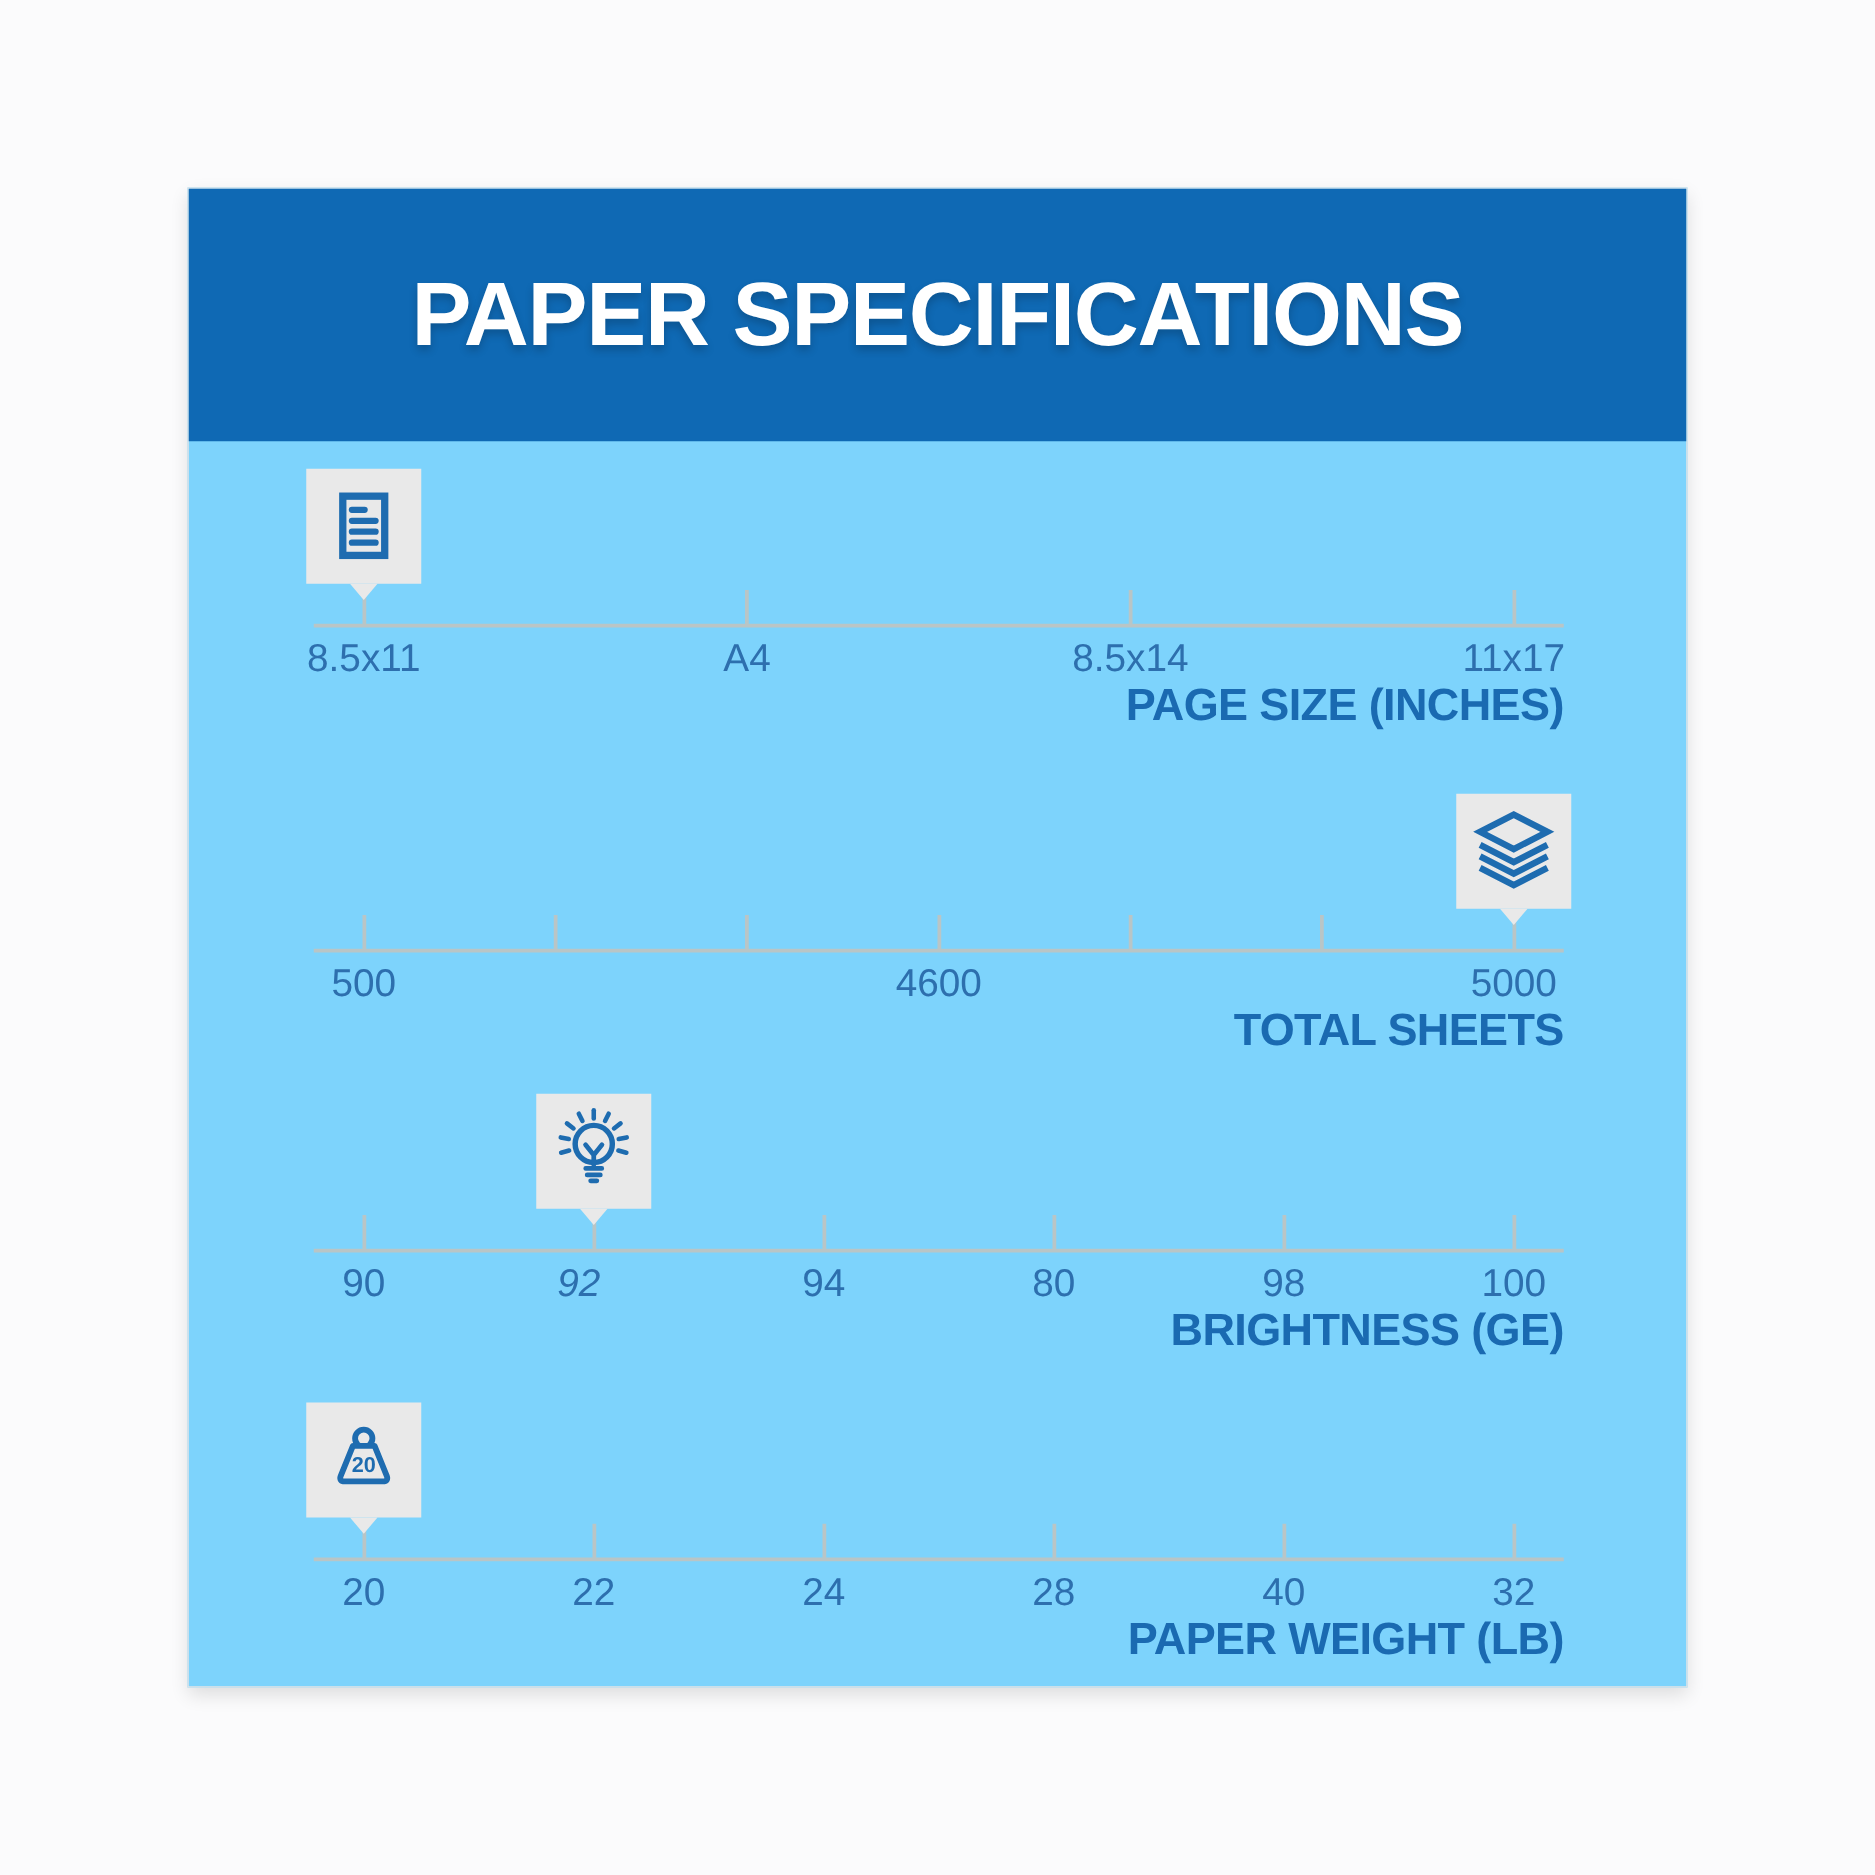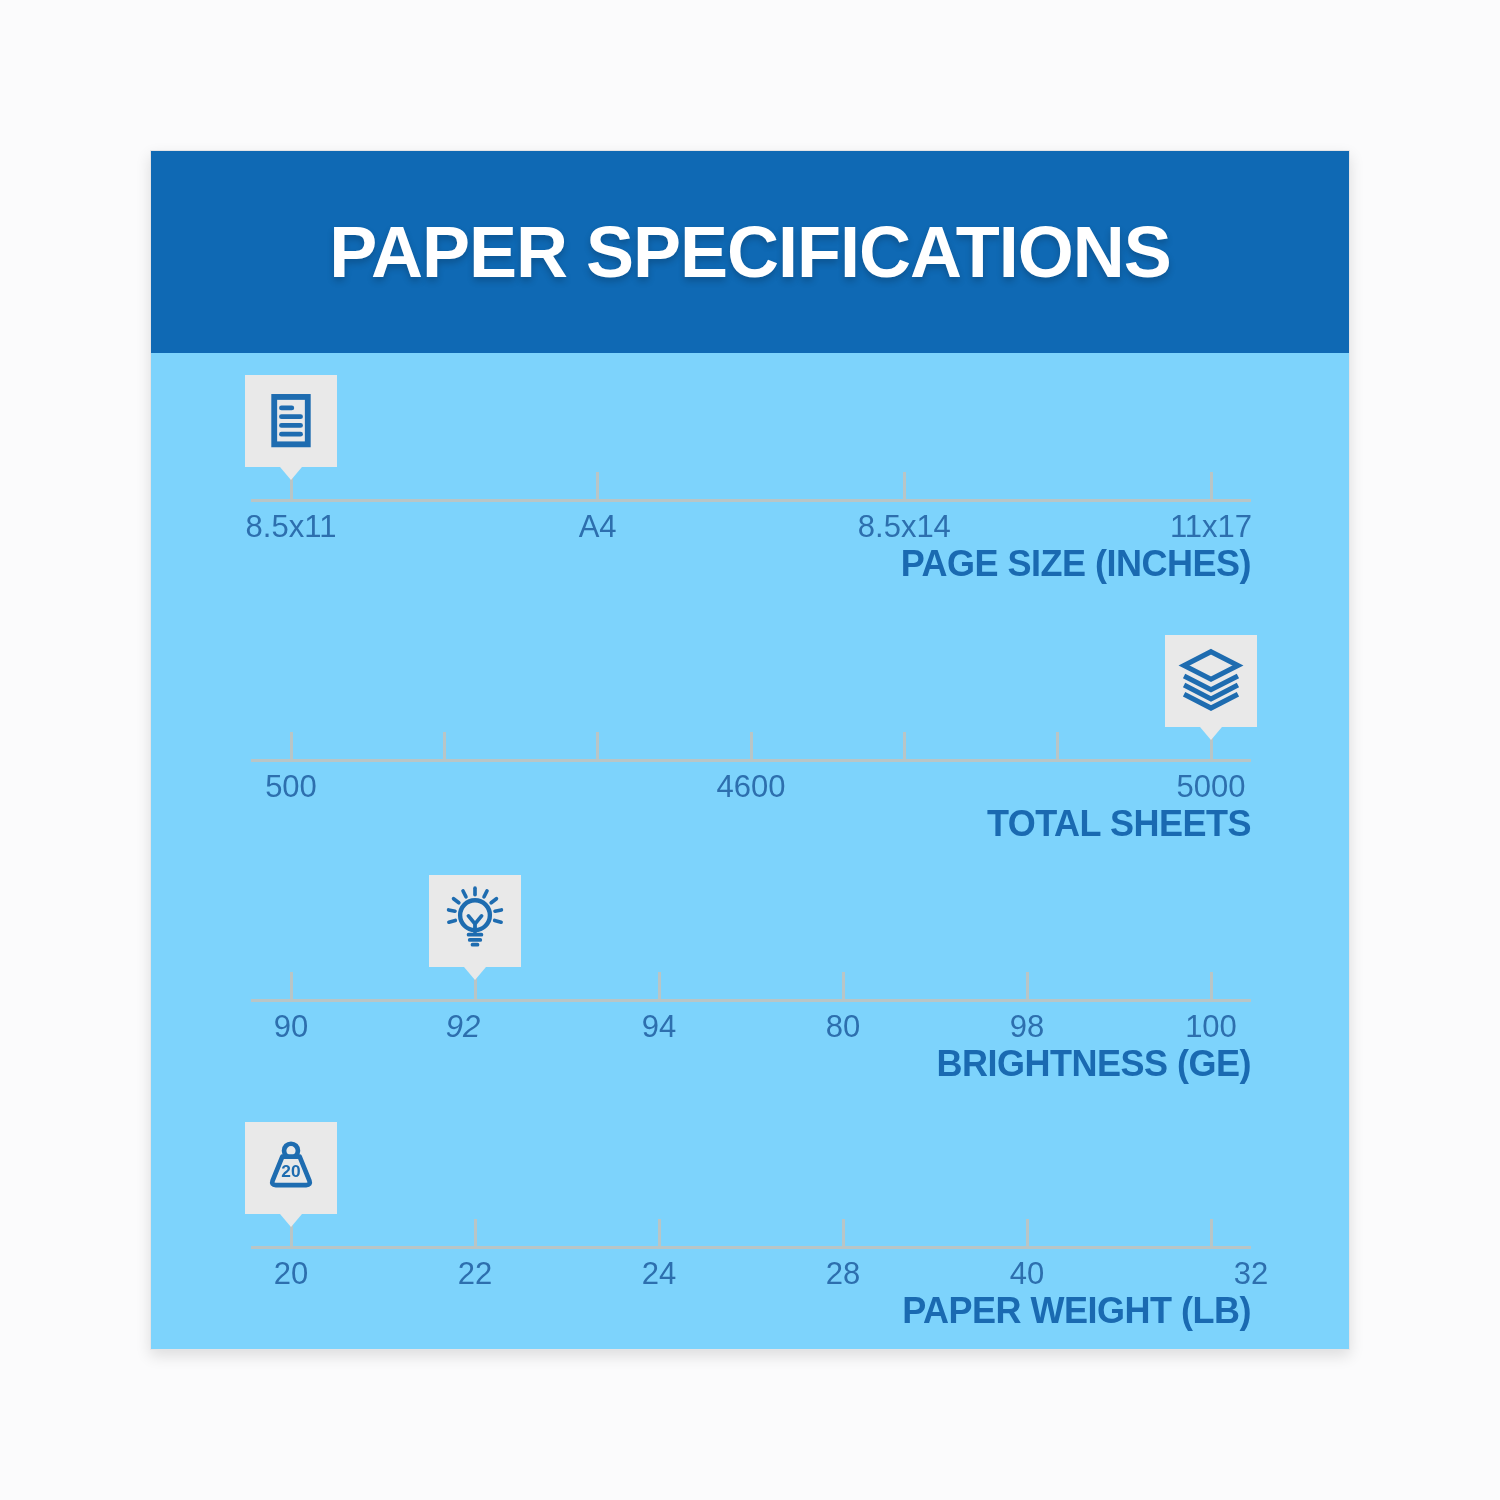--- a/index.html
+++ b/index.html
@@ -197,15 +197,15 @@
       <div class="tick-label" style="left: 140px;">20</div>
       <div class="tick" style="left: 322.5px;"></div>
       <div class="tick-label" style="left: 324px;">22</div>
       <div class="tick" style="left: 506.5px;"></div>
       <div class="tick-label" style="left: 508px;">24</div>
       <div class="tick" style="left: 690.5px;"></div>
       <div class="tick-label" style="left: 692px;">28</div>
       <div class="tick" style="left: 874.5px;"></div>
       <div class="tick-label" style="left: 876px;">40</div>
       <div class="tick" style="left: 1058.5px;"></div>
-      <div class="tick-label" style="left: 1100px; text-align: center;">32</div>
+      <div class="tick-label" style="left: 1060px; text-align: center;">32</div>
     </div>
   </div>
 
 </body></html>

